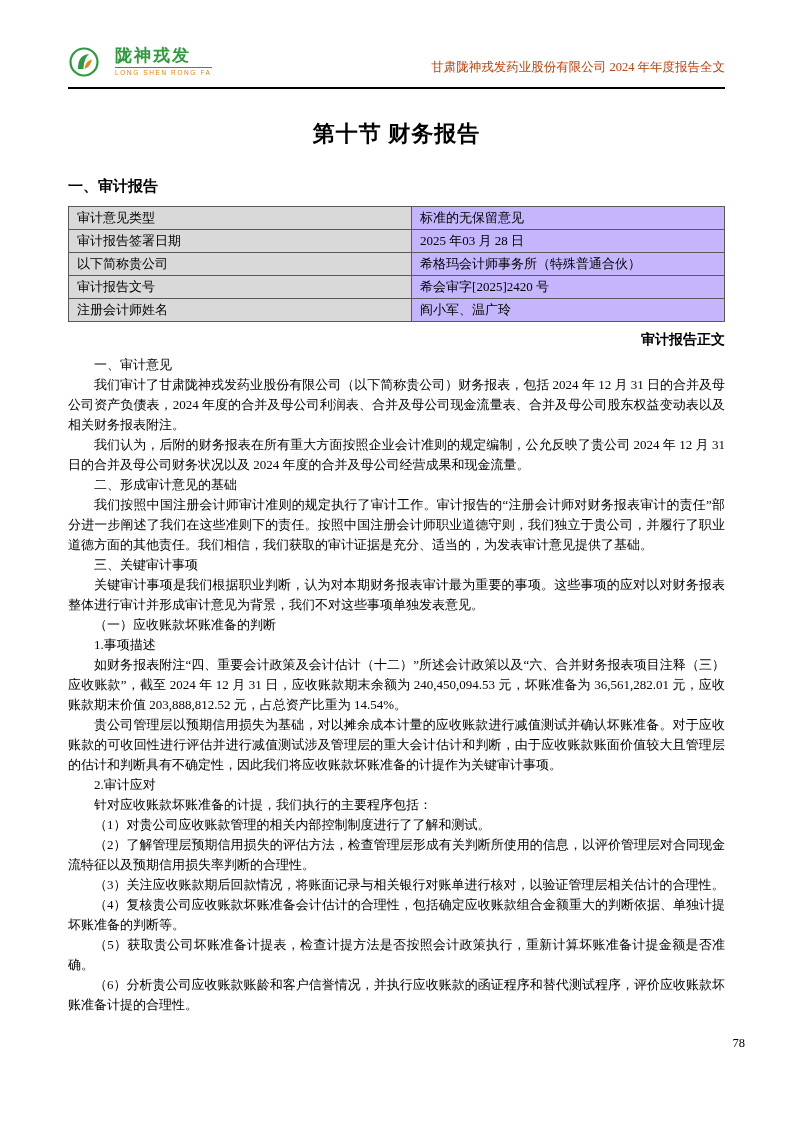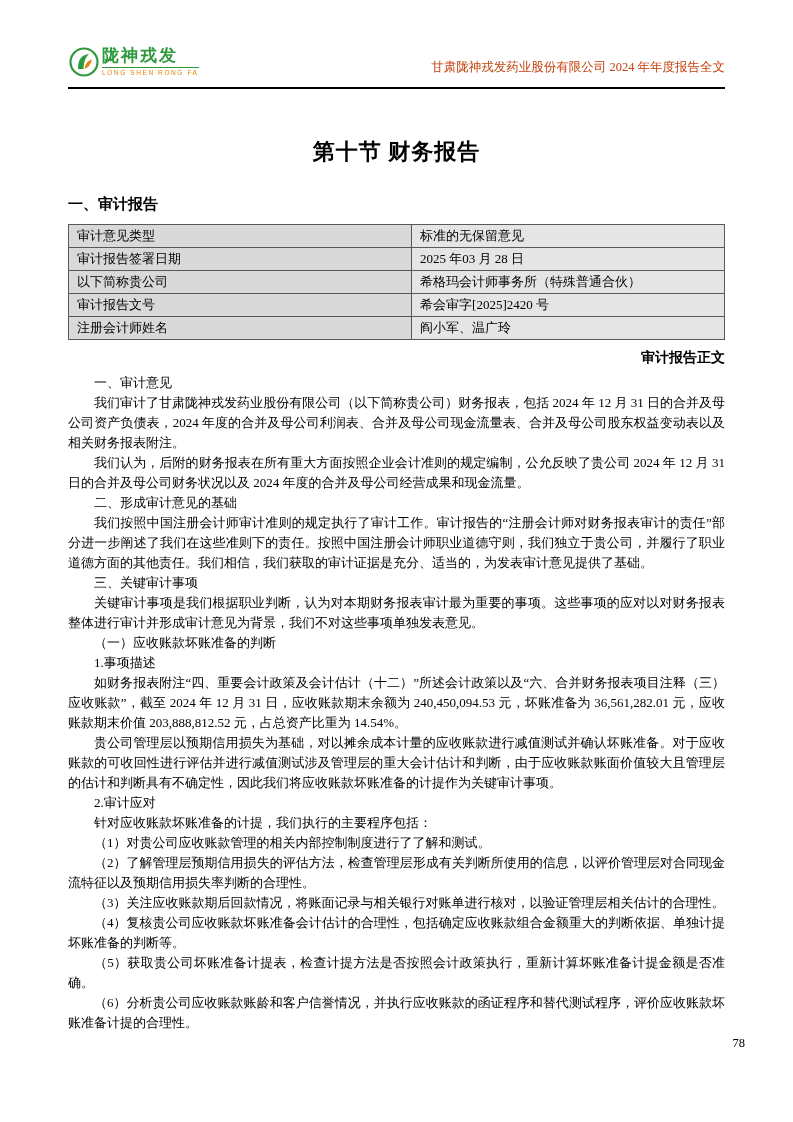--- a/index.html
+++ b/index.html
@@ -9,40 +9,40 @@
     font-family:"Liberation Serif","DejaVu Serif",serif;
     color:#000; position:relative; overflow:hidden;
   }
   .page { padding:46px 68px 0 68px; }
 
   
   .header {
     display:flex; justify-content:space-between; align-items:flex-end;
     padding-bottom:9px; border-bottom:2px solid #000;
   }
-  .logo { display:flex; align-items:center; gap:2px; }
+  .logo { display:flex; align-items:center; gap:15px; }
   .logo-text-col { display:flex; flex-direction:column; line-height:1; }
   .logo-name { font-size:17px; font-weight:bold; color:#2f9a3d; letter-spacing:2px;
                font-family:"Liberation Sans",sans-serif; }
   .logo-sub { font-size:6.5px; color:#e8820c; letter-spacing:1.6px; margin-top:3px;
               font-family:"Liberation Sans",sans-serif; border-top:1px solid #2f9a3d; padding-top:2px; }
   .header-right { font-size:12.5px; color:#c2410c; padding-bottom:2px; }
 
   
-  .doc-title { text-align:center; font-size:22px; font-weight:bold; margin-top:48px; letter-spacing:1px; }
+  .doc-title { text-align:center; font-size:22px; font-weight:bold; margin-top:30px; letter-spacing:1px; }
   .section-heading { font-size:15px; font-weight:bold; margin-top:28px; }
 
   
   table.audit { width:100%; border-collapse:collapse; margin-top:10px; }
   table.audit td {
     border:1px solid #595959; font-size:13px; height:15px;
     padding:2px 8px; vertical-align:middle;
   }
   td.label-cell { background:#d9d9d9; width:52.3%; }
-  td.value-cell { background:#e5e5e5; }
+  td.value-cell { background:#c4b5fd; }
 
   
   .body-title { text-align:right; font-weight:bold; font-size:14px; margin-top:9px; margin-bottom:6px; }
   .content p {
     font-size:13px; line-height:20px; text-indent:2em; text-align:justify;
   }
 
   .page-number { position:absolute; top:1036px; right:48px; font-size:12.5px; }
 </style>
 </head>

